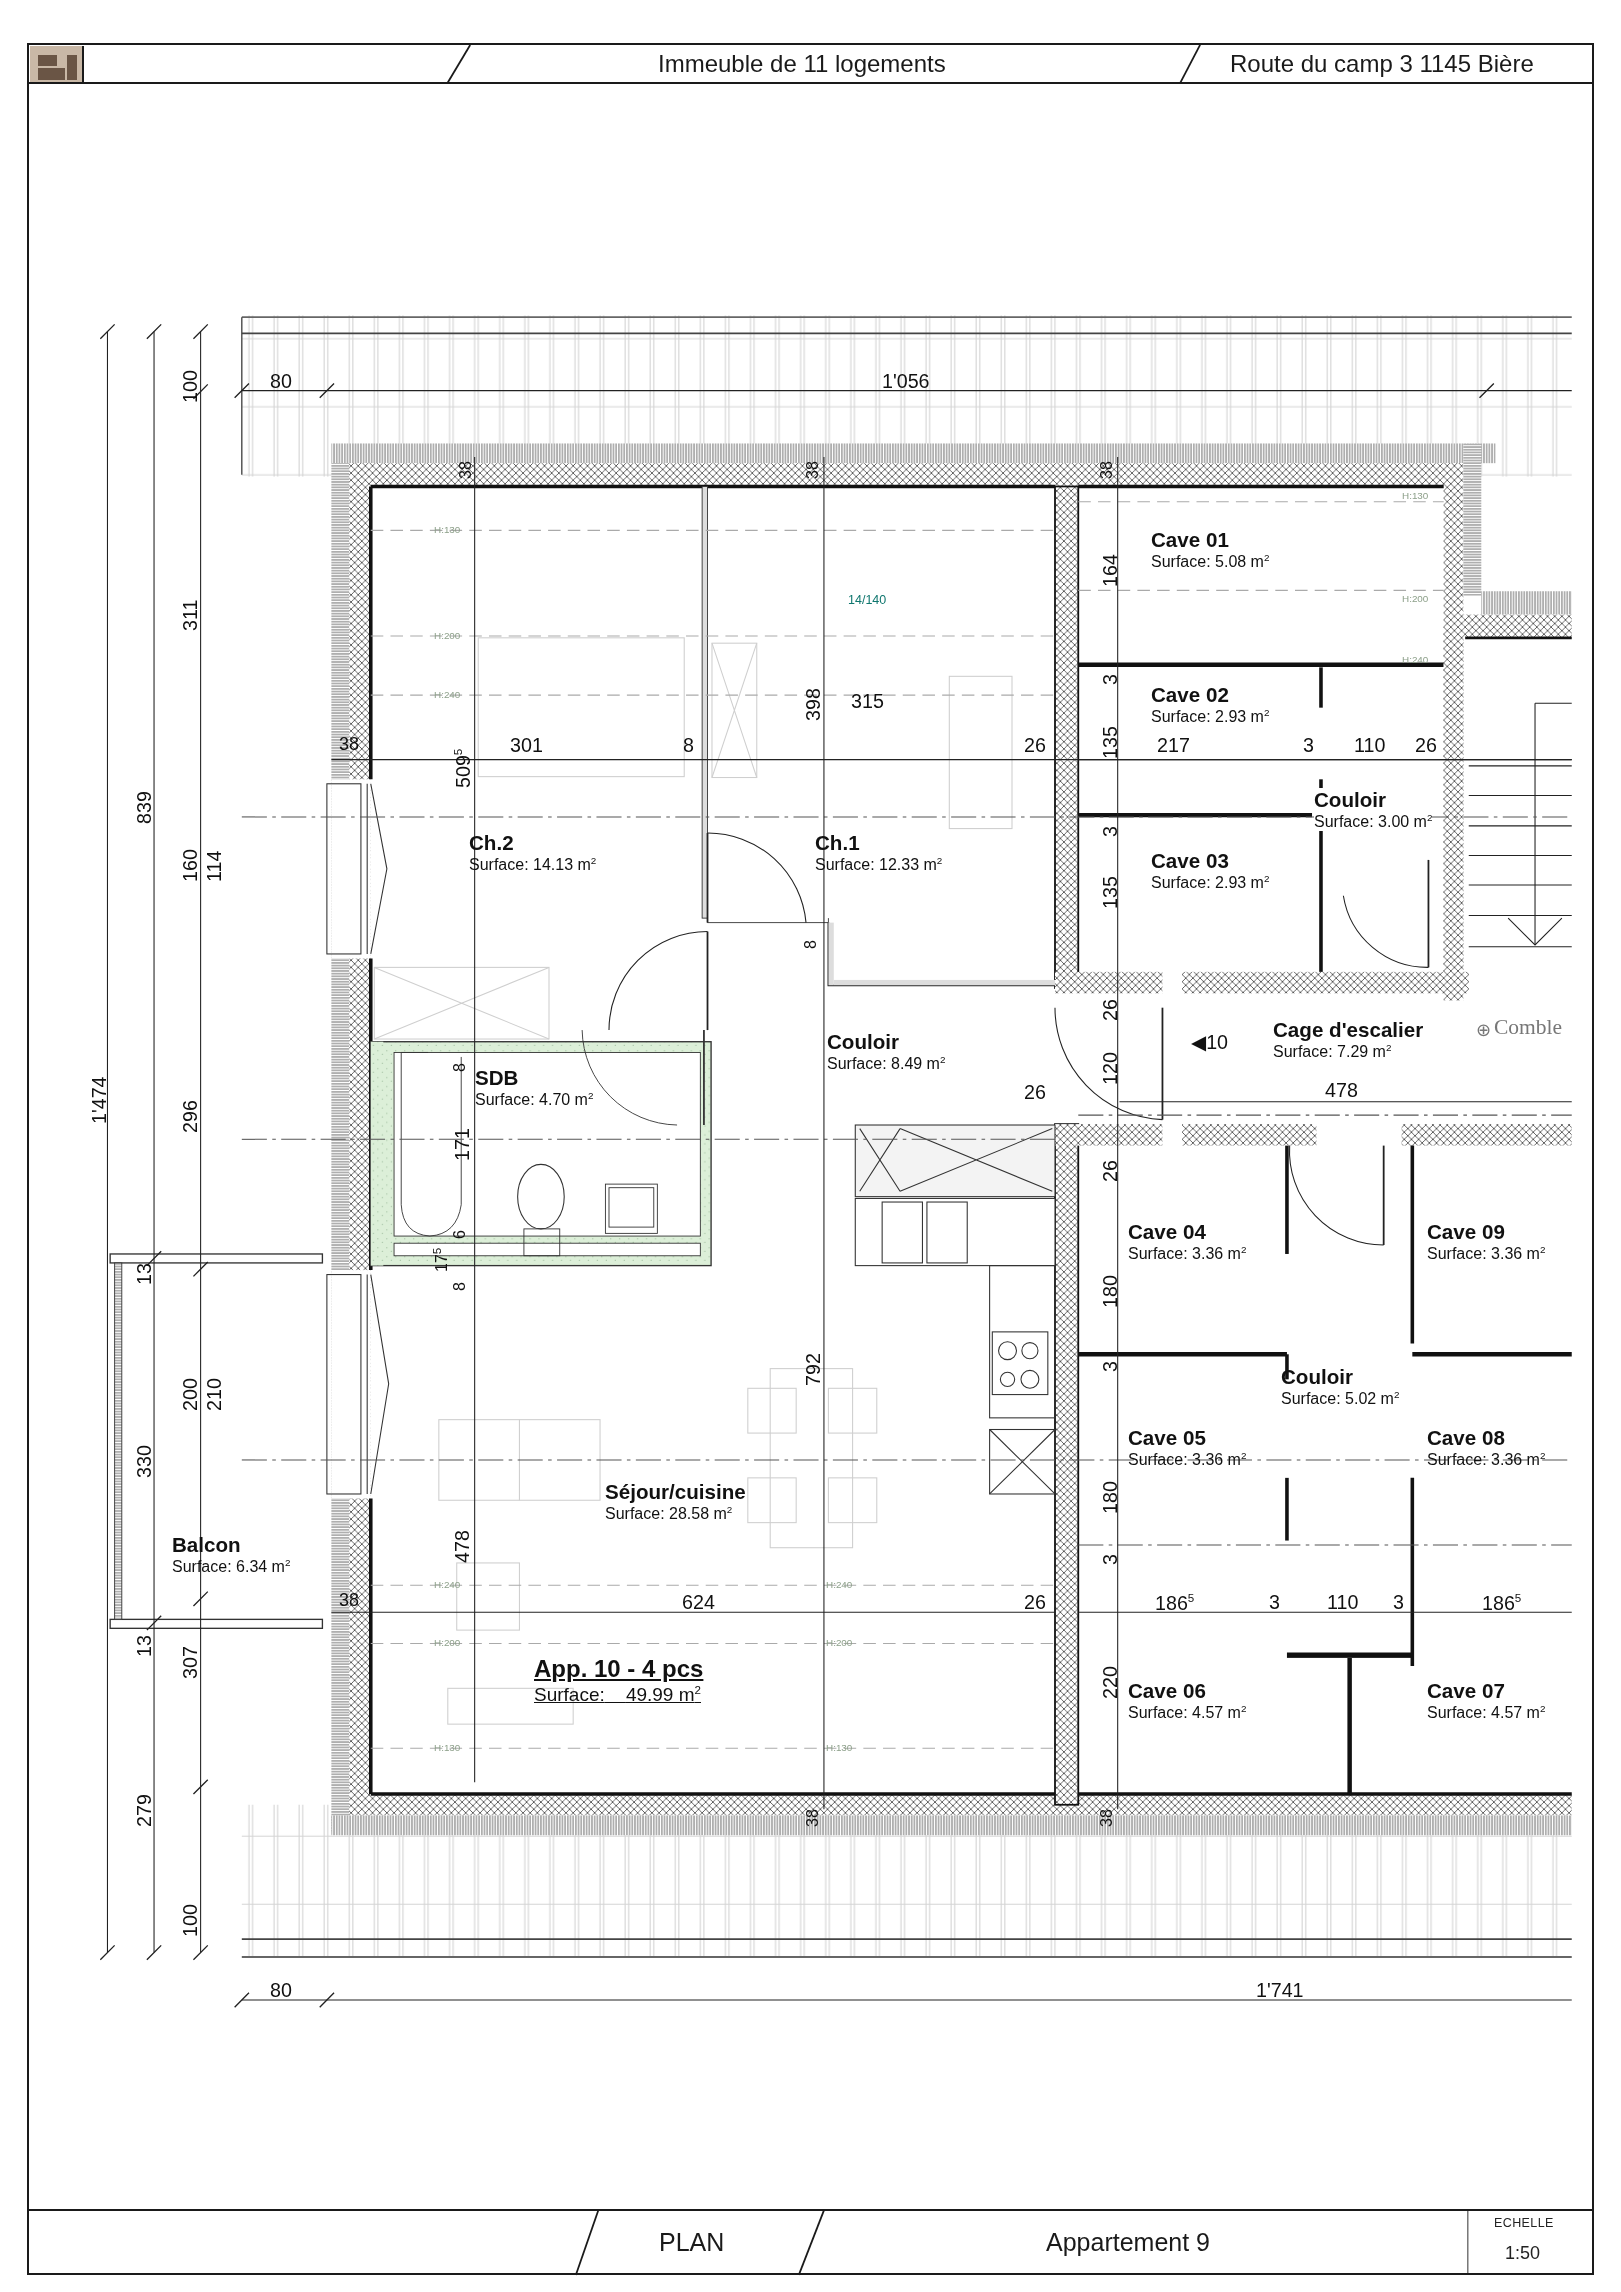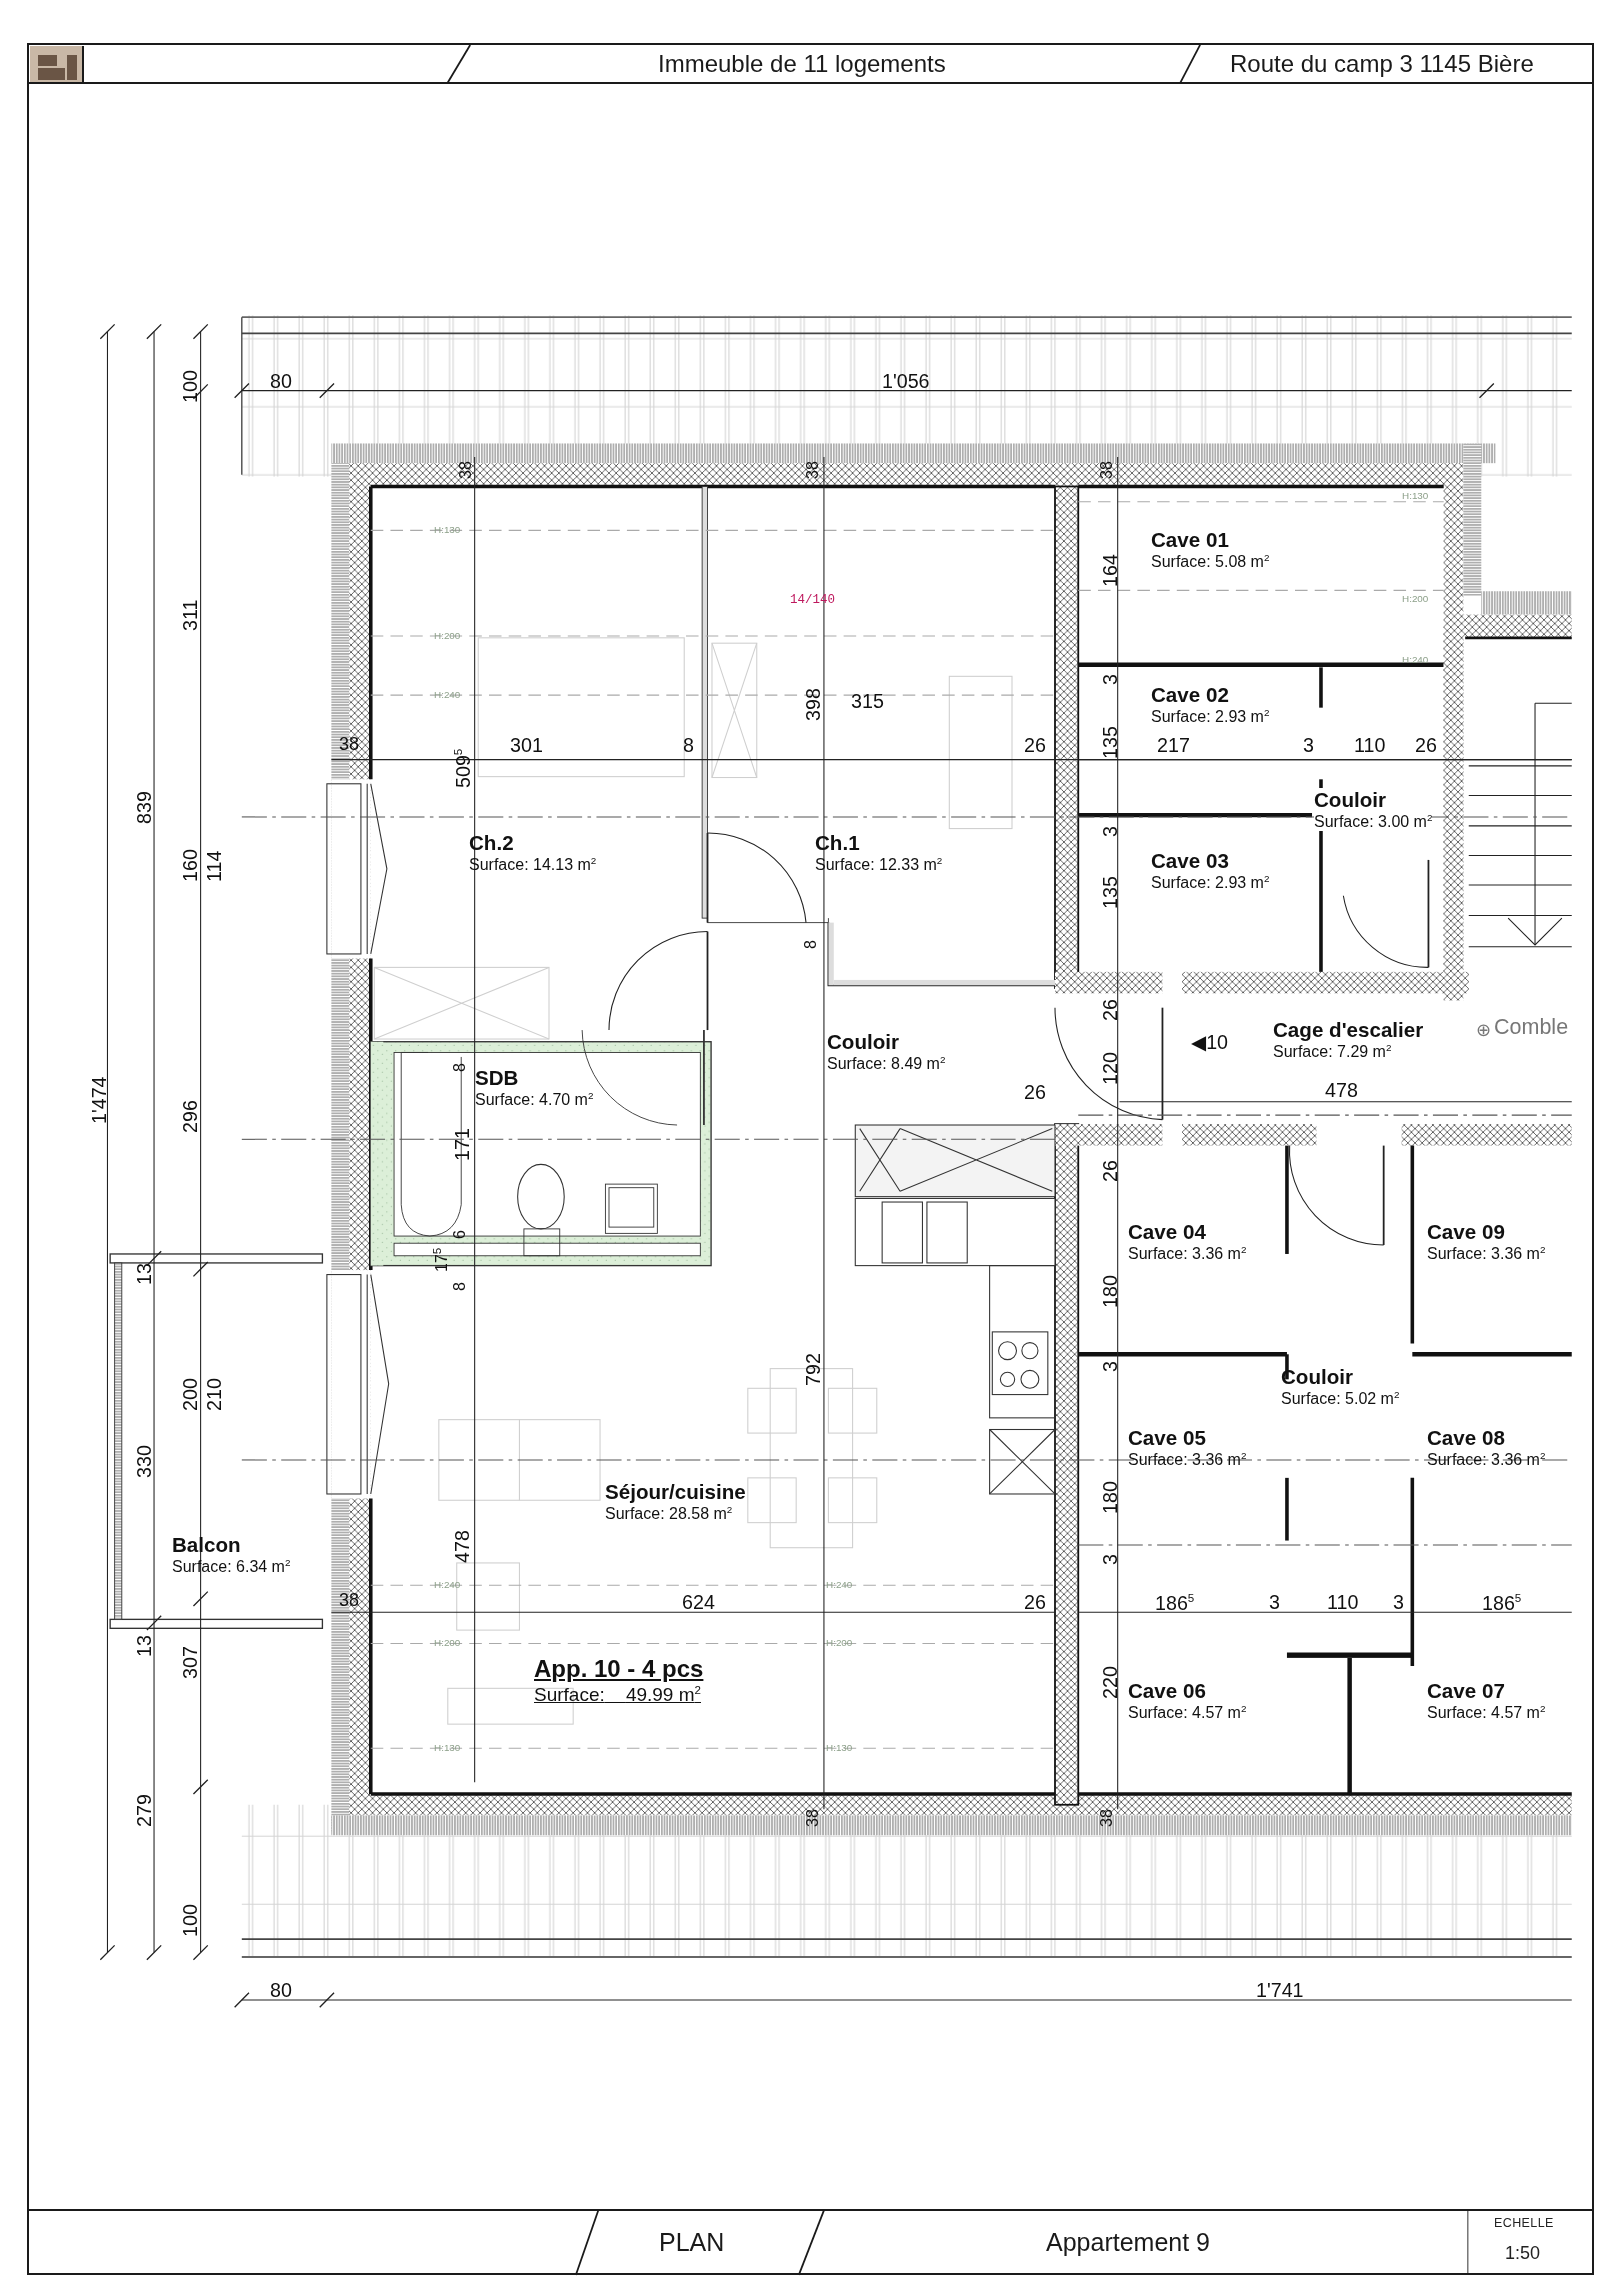--- a/index.html
+++ b/index.html
@@ -24,21 +24,21 @@
   .scale-val { position:absolute; left:1505px; top:2243px; font-size:18px; color:#222; }
   .plan { position:absolute; left:0; top:0; }
   .lbl { position:absolute; white-space:nowrap; }
   .room-name { font-weight:bold; font-size:20.6px; color:#111; }
   .room-surf { font-size:16px; color:#111; }
   .room-surf sup { font-size:9.9px; }
   .dim { position:absolute; font-size:19.7px; color:#111; white-space:nowrap; }
   .dim.v { transform:rotate(-90deg); transform-origin:left top; }
   .dim sup { font-size:11.6px; }
   .hgt { position:absolute; font-size:9.9px; color:#8da08a; }
-  .comble { position:absolute; font-size:21.5px; color:#777; }
+  .comble { position:absolute; font-size:21.5px; color:#777;font-family:Liberation Serif, serif; }
   .app-name { font-weight:bold; font-size:24px; }
   .app-surf { font-size:19px; }
   .app-surf sup { font-size:11.6px; }
 </style>
 </head>
 <body>
 
 <div class="titlebar"></div>
 <div class="logo">
   <div class="b1"></div>
@@ -298,21 +298,21 @@
 <div class="hgt" style="left:434px;top:689px;">H:240</div>
 <div class="hgt" style="left:1402px;top:490px;">H:130</div>
 <div class="hgt" style="left:1402px;top:593px;">H:200</div>
 <div class="hgt" style="left:1402px;top:654px;">H:240</div>
 <div class="hgt" style="left:826px;top:1579px;">H:240</div>
 <div class="hgt" style="left:826px;top:1637px;">H:200</div>
 <div class="hgt" style="left:826px;top:1742px;">H:130</div>
 <div class="hgt" style="left:434px;top:1579px;">H:240</div>
 <div class="hgt" style="left:434px;top:1637px;">H:200</div>
 <div class="hgt" style="left:434px;top:1742px;">H:130</div>
-<div class="hgt" style="left:790px;top:593px;color:#be185d;font-size:12.5px;font-family:Liberation Mono, monospace;">14/140</div>
+<div class="hgt" style="left:848px;top:593px;color:#0f766e;font-size:12.5px;">14/140</div>
 
 <div class="lbl" style="left:469px;top:831px;">
   <div class="room-name">Ch.2</div>
   <div class="room-surf"><span>Surface: 14.13 m</span><sup>2</sup></div>
 </div>
 <div class="lbl" style="left:815px;top:831px;">
   <div class="room-name">Ch.1</div>
   <div class="room-surf"><span>Surface: 12.33 m</span><sup>2</sup></div>
 </div>
 <div class="lbl" style="left:475px;top:1066px;">

